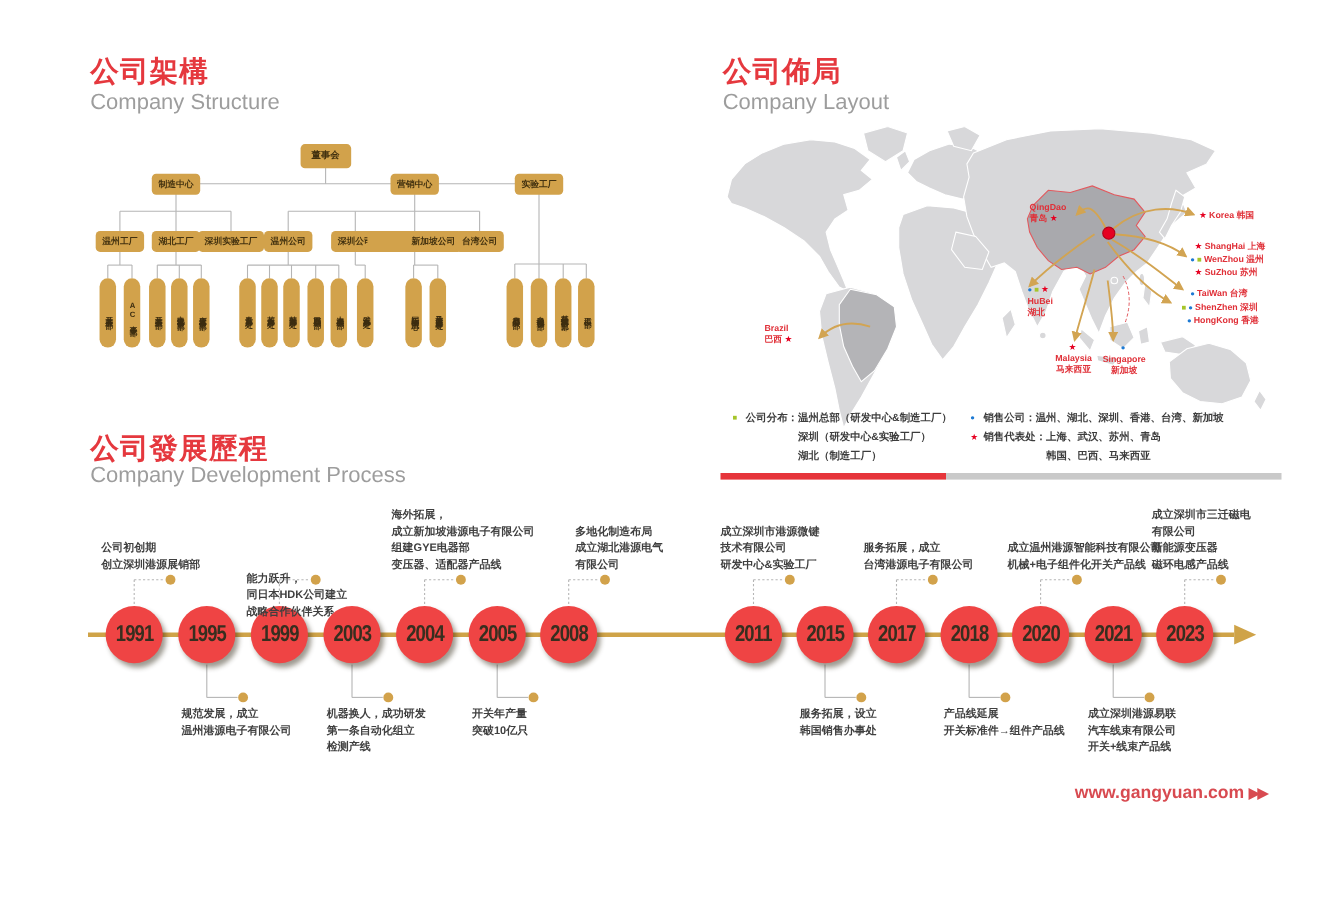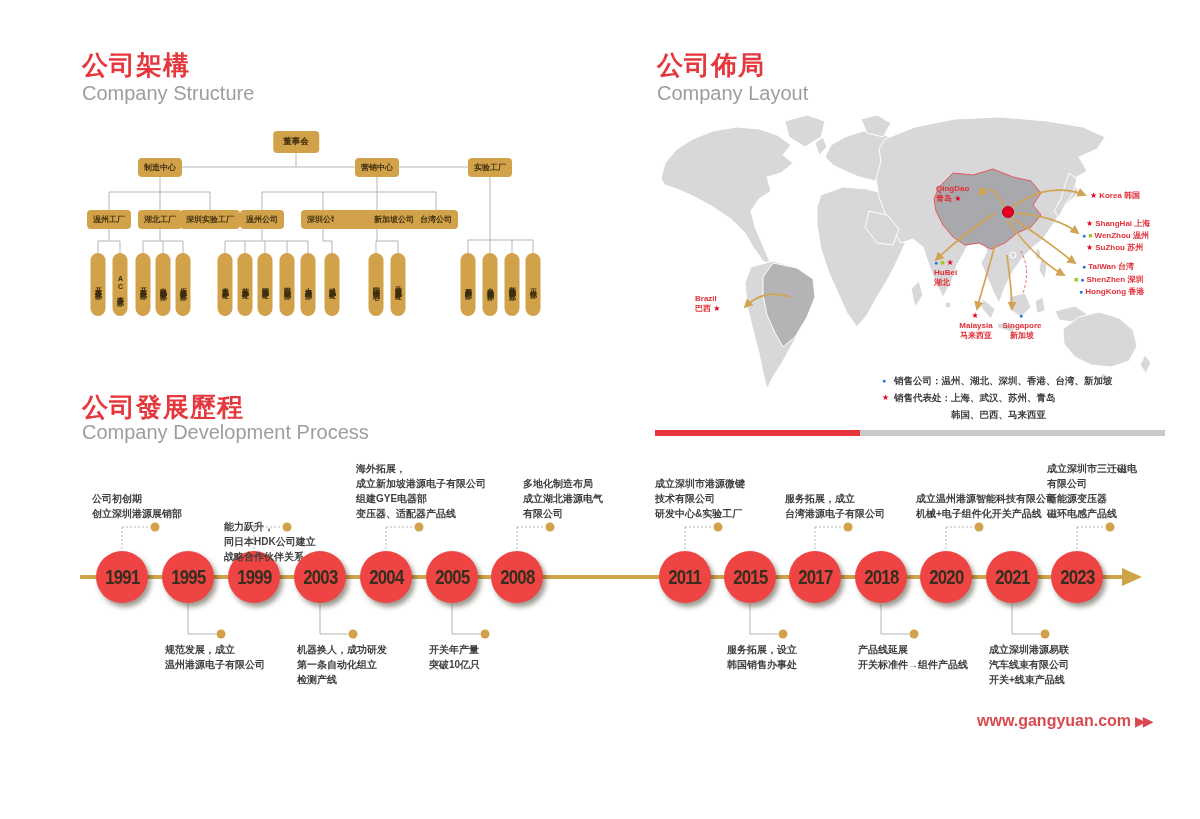--- a/index.html
+++ b/index.html
@@ -246,20 +246,31 @@
         <div><span class="glyph m-dot">●</span></div>
         <div>Singapore</div>
         <div>新加坡</div>
       </div>
       <div class="map-label" style="left: 695px; top: 294px;">
         <div>Brazil</div>
         <div><span>巴西</span> <span class="glyph m-star">★</span></div>
       </div>
     </div>
 
+  <div id="legend-left" class="legend-col" style="left:666px;top:372px;">
+      <div class="legend-row">
+        <span class="lg-glyph m-sq">■</span>
+        <span class="lg-label">公司分布：</span>
+        <span class="legend-lines">
+          <div>温州总部（研发中心&amp;制造工厂）</div>
+          <div>深圳（研发中心&amp;实验工厂）</div>
+          <div>湖北（制造工厂）</div>
+        </span>
+      </div>
+    </div>
   <div id="legend-right" class="legend-col" style="left:882px;top:372px;">
       <div class="legend-row">
         <span class="lg-glyph m-dot">●</span>
         <span class="lg-label">销售公司：</span>
         <span class="legend-lines">
           <div>温州、湖北、深圳、香港、台湾、新加坡</div>
         </span>
       </div>
       <div class="legend-row">
         <span class="lg-glyph m-star">★</span>

